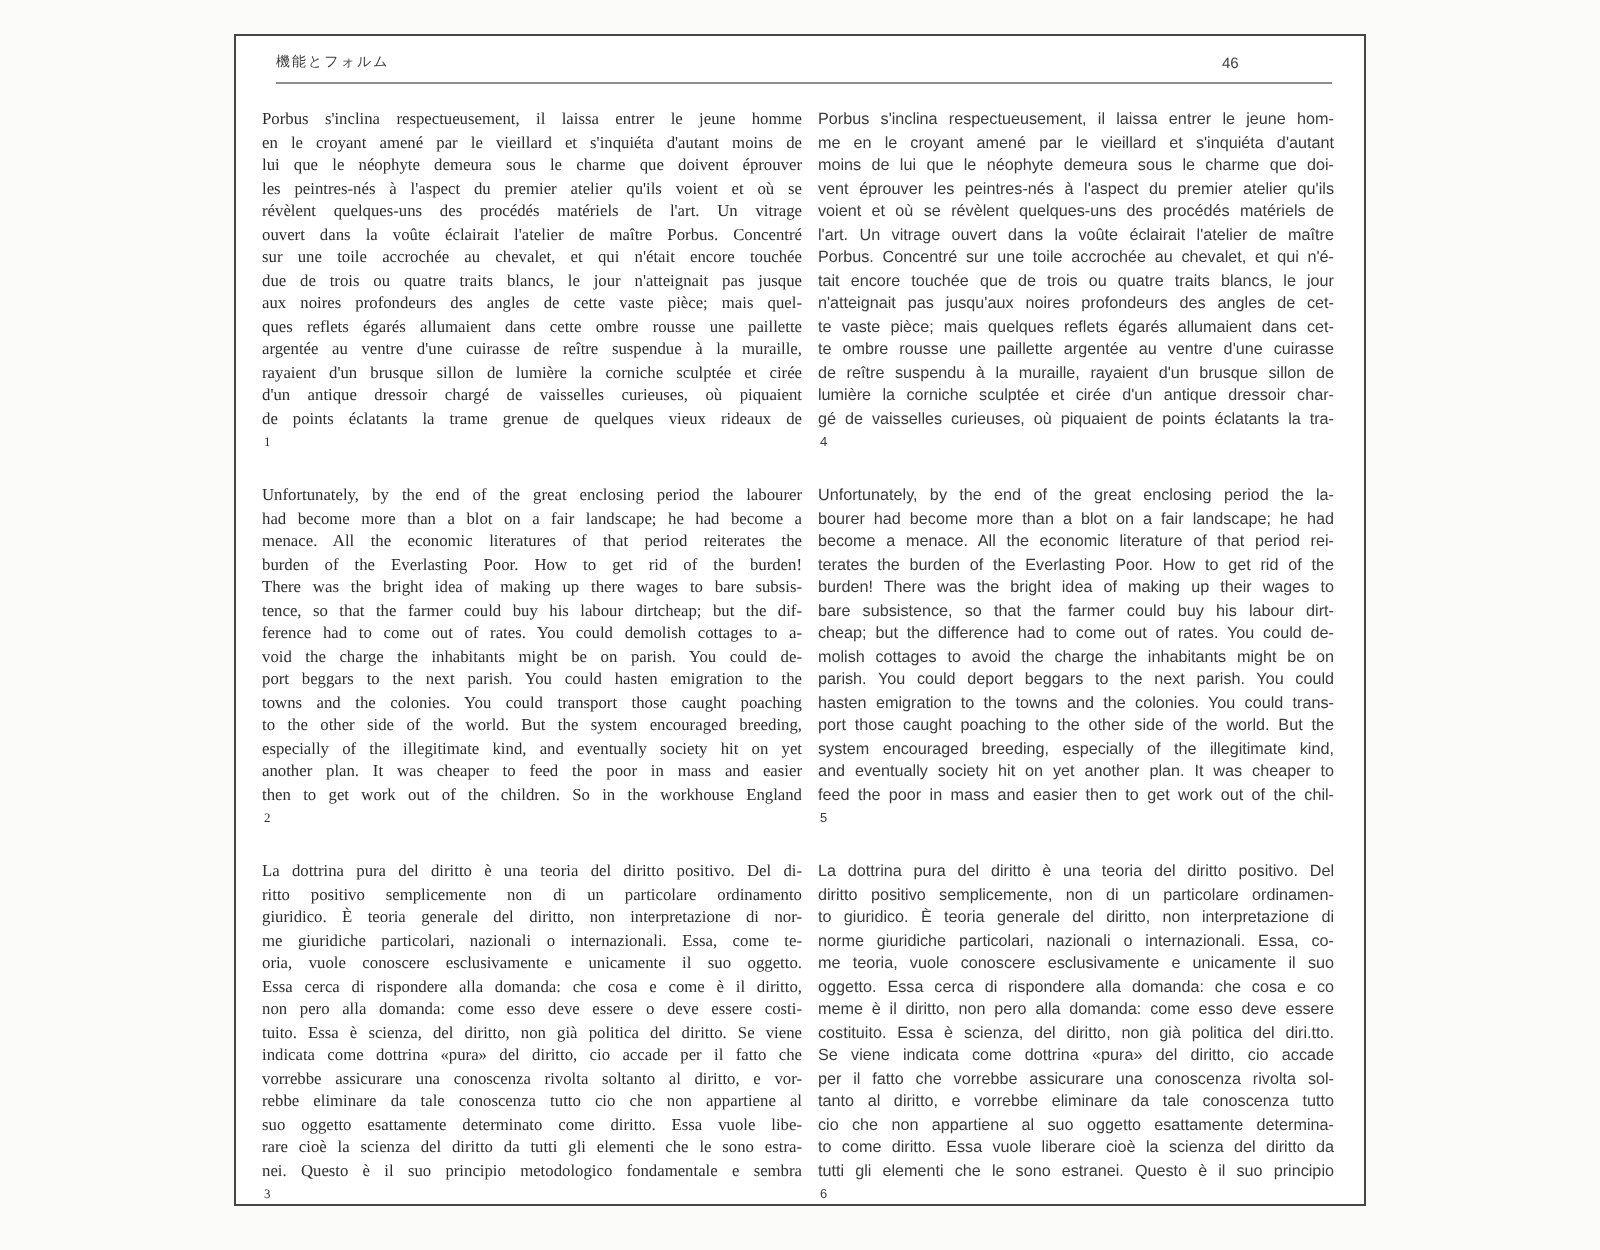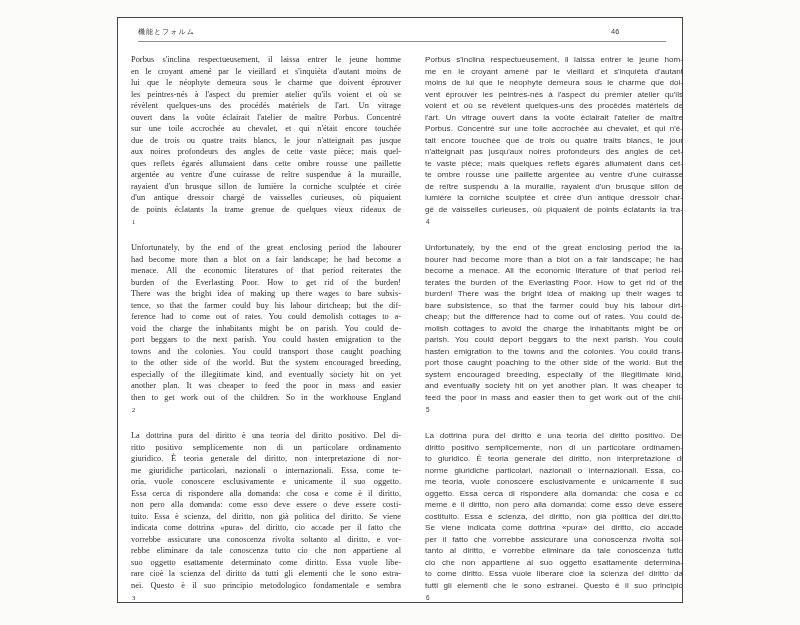--- a/index.html
+++ b/index.html
@@ -50,21 +50,21 @@
     top: 23px;
     width: 528px;
     height: 1px;
     background: var(--rule, #8f8f8f);
   }
   .cols {
     position: absolute;
     left: 13px;
     top: 36px;
     display: flex;
-    gap: 24px;
+    gap: 8px;
   }
   .col { display: block; }
   .col.serif {
     width: 270px;
     font-family: "Liberation Serif", serif;
     font-size: 8.4px;
     color: var(--serif_text, #2d2d2d);
   }
   .col.sans {
     width: 258px;

